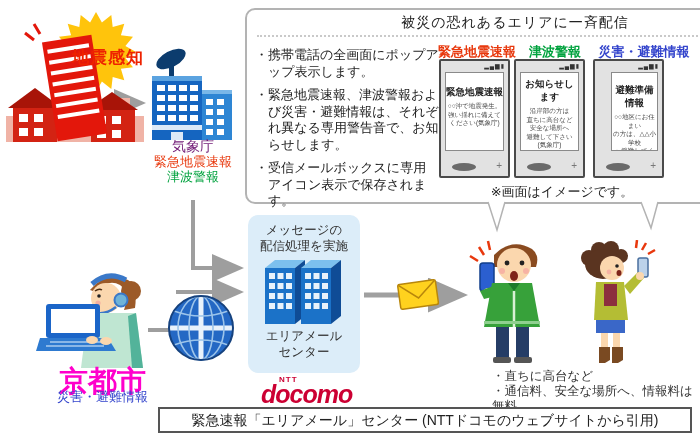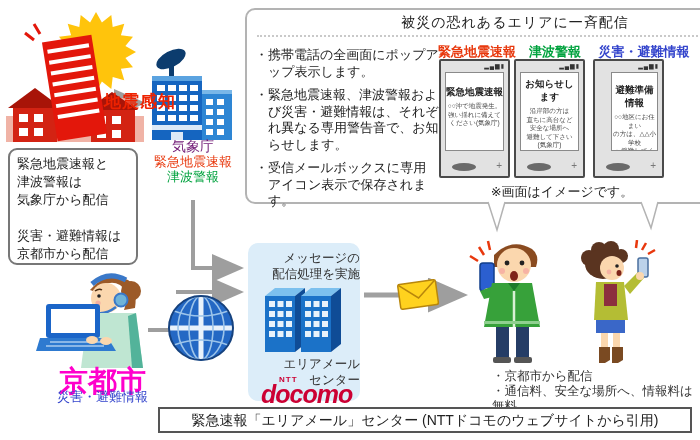--- a/index.html
+++ b/index.html
@@ -7,22 +7,22 @@
           font-family:"Liberation Sans","DejaVu Sans",sans-serif;color:#222;}
   .abs{position:absolute;}
   .pre{white-space:pre-line;}
   svg{display:block;}
 
   
   .connectors{position:absolute;left:0;top:0;z-index:1;}
 
   
   .quake-scene{left:4px;top:4px;z-index:2;}
-  .quake-label{left:66px;top:46px;width:110px;text-align:right;font-size:17px;font-weight:bold;
-               color:#ee2200;z-index:3;letter-spacing:1px;margin-top:44px;}
+  .quake-label{left:72px;top:46px;width:110px;text-align:left;font-size:17px;font-weight:bold;
+               color:#ee2200;z-index:3;letter-spacing:1px;}
 
   
   .jma-svg{left:147px;top:46px;z-index:2;}
   .jma-labels{left:137px;top:139px;width:112px;text-align:center;z-index:2;line-height:15px;}
   .jma-name{font-size:14px;color:#701a75;}
   .txt-red{color:#e8380d;}
   .txt-green{color:#00a23e;}
   .txt-blue{color:#3344cc;}
   .jma-alert{font-size:13px;}
 
@@ -32,21 +32,21 @@
 
   
   .operator-svg{left:36px;top:258px;z-index:2;}
   .kyoto-name{left:50px;top:362px;width:105px;text-align:center;font-size:29px;font-weight:bold;
               color:#ff00cc;z-index:3;}
   .kyoto-info{left:40px;top:388px;width:125px;text-align:center;font-size:13px;z-index:3;}
   .globe-svg{left:166px;top:293px;z-index:2;}
 
   
   .center-box{left:248px;top:215px;width:112px;height:158px;background:#dcedf9;border-radius:10px;
-              z-index:2;text-align:right;margin-top:28px;}
+              z-index:2;text-align:center;}
   .center-process{margin-top:7px;font-size:12.5px;line-height:16px;color:#333;}
   .center-bldg{margin:2px auto 0 auto;}
   .center-name{font-size:12.5px;line-height:16px;color:#333;}
   .docomo-logo{left:254px;top:378px;width:104px;height:28px;z-index:2;}
   .logo-ntt{position:absolute;left:25px;top:-3px;font-size:8px;font-weight:bold;color:#cc0033;letter-spacing:1px;}
   .logo-word{position:absolute;left:7px;top:2px;font-size:25px;font-weight:bold;color:#cc0033;letter-spacing:-1px;font-style:italic;}
 
   .envelope-svg{left:396px;top:274px;z-index:3;}
 
   
@@ -176,26 +176,20 @@
       <rect x="59" y="83" width="7" height="6"></rect>
         <rect x="70" y="83" width="7" height="6"></rect>
     </g>
   </svg>
   <div class="abs jma-labels">
     <div class="jma-name">気象庁</div>
     <div class="jma-alert txt-red">緊急地震速報</div>
     <div class="jma-alert txt-green">津波警報</div>
   </div>
 
-  <div class="abs note-box pre">緊急地震速報と
-津波警報は
-気象庁から配信
-
-災害・避難情報は
-京都市から配信</div>
 
   <svg class="abs operator-svg" width="135" height="110" viewBox="0 0 135 110">
     <circle cx="95" cy="33" r="10" fill="#9c5a28"></circle>
     <path d="M54,32 Q70,12 92,22 Q102,28 99,50 L88,52 Q94,34 84,27 Q72,20 60,34 Z" fill="#9c5a28"></path>
     <circle cx="70" cy="40" r="15" fill="#fbd7ae"></circle>
     <path d="M56,26 Q72,12 90,22" stroke="#3a78c8" stroke-width="5" fill="none"></path>
     <circle cx="85" cy="42" r="6.5" fill="#6fb3d8" stroke="#3a78c8" stroke-width="2"></circle>
     <path d="M80,49 Q68,58 58,54" stroke="#3a78c8" stroke-width="2.5" fill="none"></path>
     <rect x="52" y="51" width="8" height="5" fill="#d85c40"></rect>
     <circle cx="63" cy="38" r="1.8" fill="#222"></circle>
@@ -386,19 +380,19 @@
     <polygon points="20,42 48,42 52,80 18,80" fill="#b4bd34"></polygon>
     <rect x="28" y="44" width="13" height="22" fill="#8c2f3e"></rect>
     <rect x="20" y="80" width="29" height="13" fill="#3a67c8"></rect>
     <rect x="25" y="93" width="7" height="14" fill="#fbd7ae"></rect>
     <rect x="37" y="93" width="7" height="14" fill="#fbd7ae"></rect>
     <path d="M23,107 h11 v13 l-5,3 h-6 Z" fill="#7a4a22"></path>
     <path d="M36,107 h11 v13 l-5,3 h-6 Z" fill="#7a4a22"></path>
   </svg>
 
   <div class="abs recipient-notes">
-    <div>・京都市から配信</div>
+    <div>・直ちに高台など</div>
     <div>・通信料、安全な場所へ、情報料は無料</div>
   </div>
 
   <div class="abs caption-box">緊急速報「エリアメール」センター (NTTドコモのウェブサイトから引用)</div>
 
 </div>
 
 </body></html>

